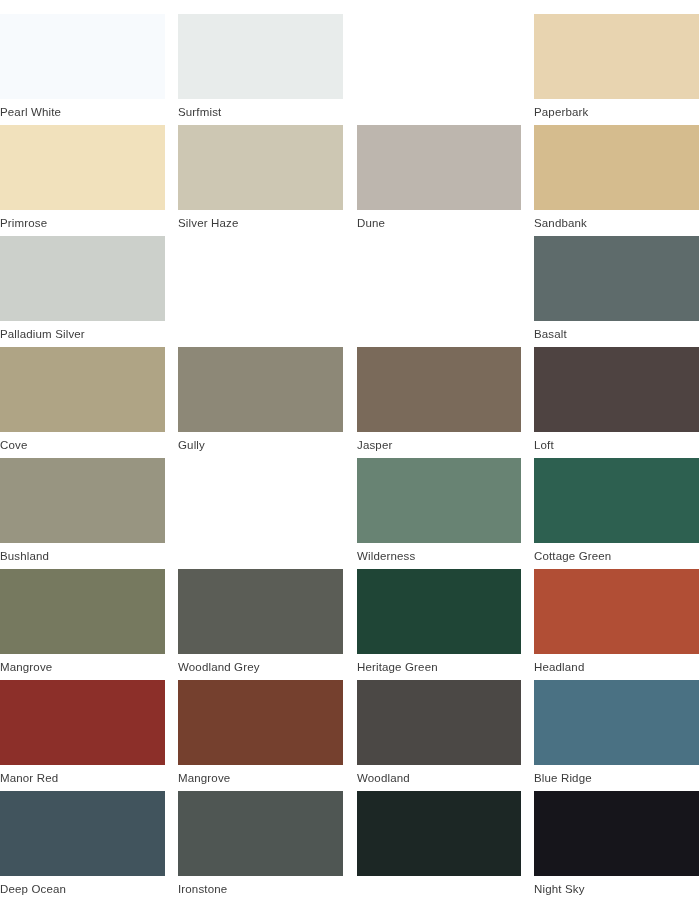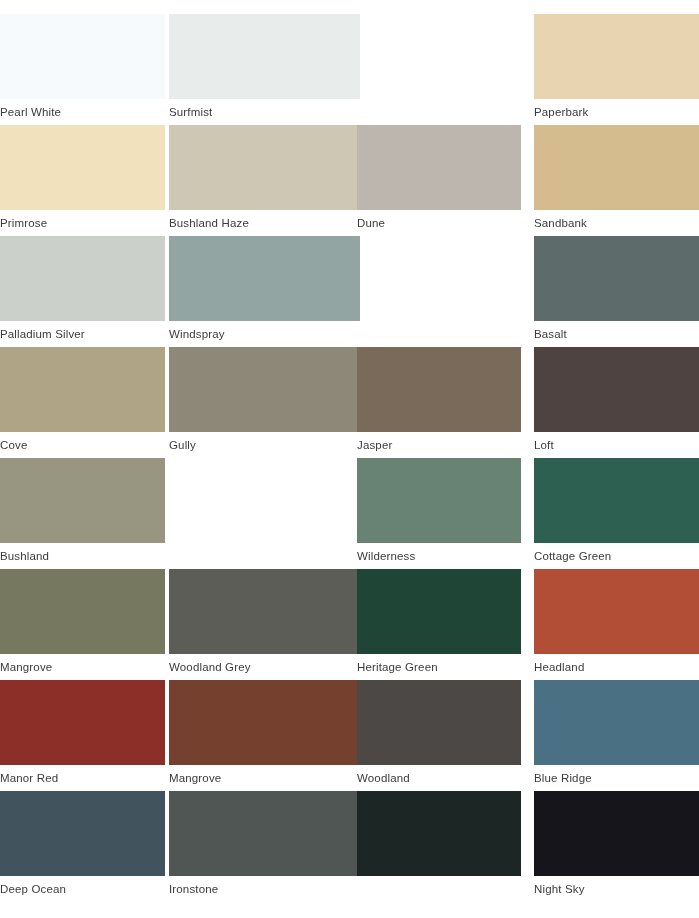--- a/index.html
+++ b/index.html
@@ -70,21 +70,21 @@
     overflow: hidden;
   }
   .swatch-cell {
     position: absolute;
     top: 0;
     height: 111px;
     overflow: hidden;
   }
   
   .col-0 { left: -14px;  width: 179px; }
-  .col-1 { left: 169px;  width: 191px; }
+  .col-1 { left: 178px;  width: 165px; }
   .col-2 { left: 357px;  width: 164px; }
   .col-3 { left: 534px;  width: 179px; }
 
   .swatch-chip {
     display: block;
     width: 100%;
     height: 85px;
     background: #ccc;
   }
   .swatch-label {
@@ -127,40 +127,36 @@
           <span class="swatch-label">Paperbark</span>
         </div>
       </div>
       <div class="swatch-row">
         <div class="swatch-cell col-0">
           <span class="swatch-chip" style="background: rgb(241, 225, 188);"></span>
           <span class="swatch-label">Primrose</span>
         </div>
         <div class="swatch-cell col-1">
           <span class="swatch-chip" style="background: rgb(205, 199, 179);"></span>
-          <span class="swatch-label">Bushland Haze</span>
+          <span class="swatch-label">Silver Haze</span>
         </div>
         <div class="swatch-cell col-2">
           <span class="swatch-chip" style="background: rgb(189, 182, 174);"></span>
           <span class="swatch-label">Dune</span>
         </div>
         <div class="swatch-cell col-3">
           <span class="swatch-chip" style="background: rgb(213, 188, 142);"></span>
           <span class="swatch-label">Sandbank</span>
         </div>
       </div>
       <div class="swatch-row">
         <div class="swatch-cell col-0">
           <span class="swatch-chip" style="background: rgb(204, 208, 203);"></span>
           <span class="swatch-label">Palladium Silver</span>
         </div>
-        <div class="swatch-cell col-1">
-          <span class="swatch-chip" style="background: rgb(147, 165, 163);"></span>
-          <span class="swatch-label">Windspray</span>
-        </div>
         <div class="swatch-cell col-3">
           <span class="swatch-chip" style="background: rgb(94, 107, 107);"></span>
           <span class="swatch-label">Basalt</span>
         </div>
       </div>
       <div class="swatch-row">
         <div class="swatch-cell col-0">
           <span class="swatch-chip" style="background: rgb(175, 164, 133);"></span>
           <span class="swatch-label">Cove</span>
         </div>

